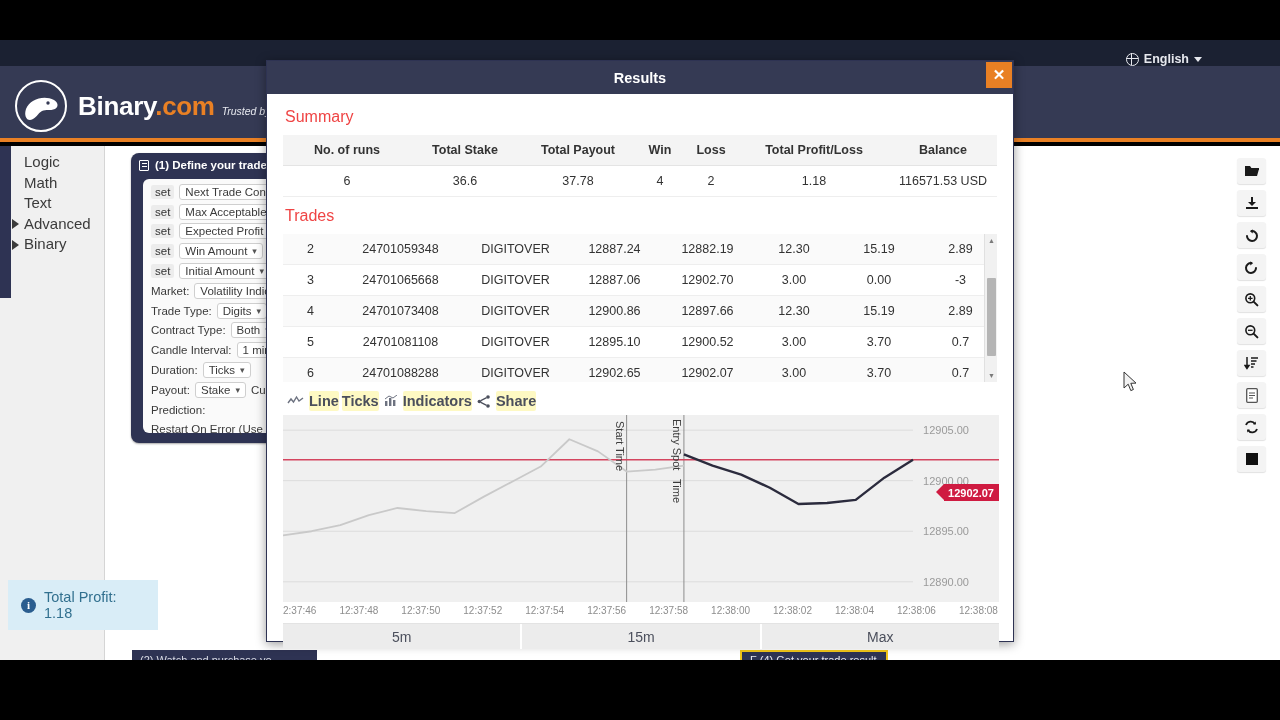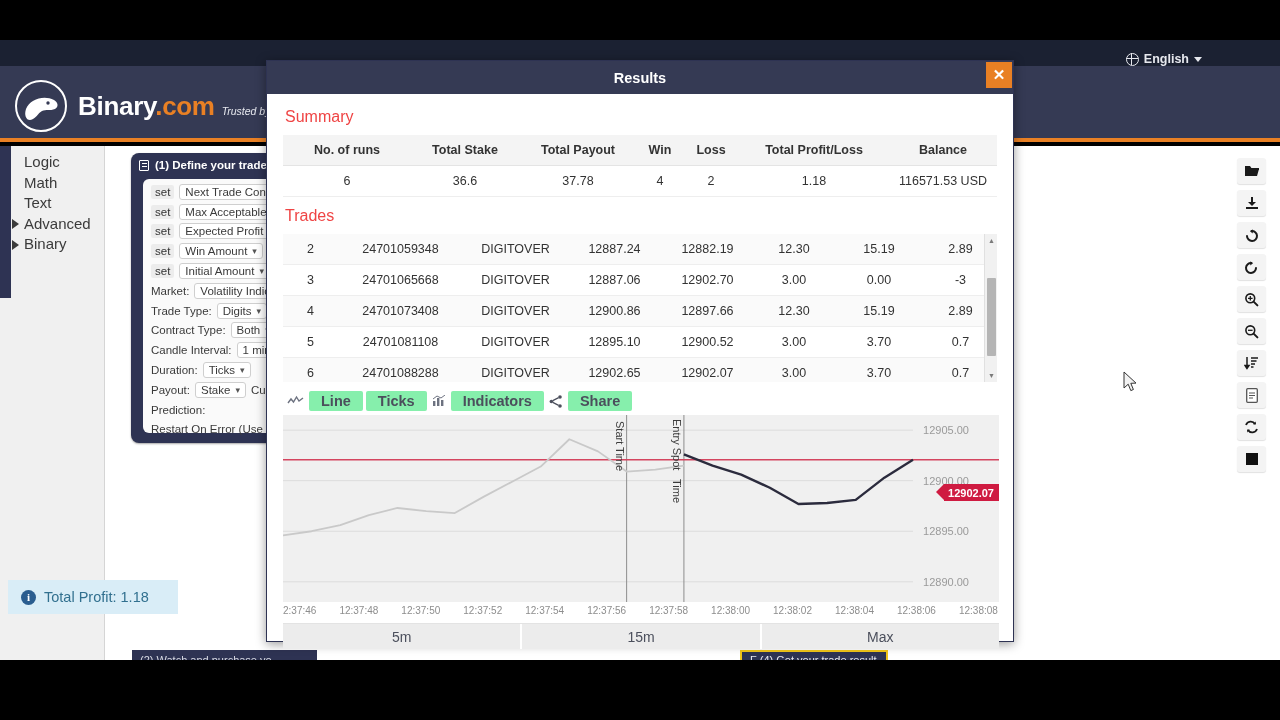--- a/index.html
+++ b/index.html
@@ -131,21 +131,21 @@
   .vbtn {
     width: 29px; height: 26px; background: #f4f4f4; border-radius: 3px;
     display: flex; align-items: center; justify-content: center;
     box-shadow: 0 1px 1px rgba(0,0,0,.12);
   }
   .vbtn svg { display: block; }
 
   
   .toast {
     position: absolute; left: 8px; display: flex; align-items: center; gap: 8px;
-    padding: 9px 13px; font-size: 14.5px; width: 170px;
+    padding: 9px 13px; font-size: 14.5px; width: 150px;
   }
   .toast-info { top: 580px; background: #d9edf7; color: #31708f; }
   .toast-ok   { top: 622px; background: #e3f0d8; color: #3c763d; }
   .t-ico { width: 15px; height: 15px; border-radius: 50%; flex: 0 0 auto; position: relative; }
   .t-ico.i { background: #2a5d8f; }
   .t-ico.i::after {
     content: "i"; position: absolute; inset: 0; color: #fff; font-size: 11px;
     font-weight: bold; font-family: "Liberation Serif", serif;
     display: flex; align-items: center; justify-content: center;
   }
@@ -234,21 +234,21 @@
   .sbar .thumb {
     position: absolute; left: 2px; top: 44px; width: 9px; height: 78px;
     background: #b5b5b5; border-radius: 1px;
   }
 
   
   .chart-tools {
     display: flex; align-items: center; gap: 3px; margin: 9px 0 2px 2px;
     font-size: 14.5px; color: #4b4f5c; font-weight: bold;
   }
-  .ctool { padding: 2px 12px; background: #86efac; border-radius: 2px; display: flex; align-items: center; }
+  .ctool { padding: 2px 0; background: #fef9c3; border-radius: 2px; display: flex; align-items: center; }
   .ctool.plain { background: transparent; padding: 2px 2px; }
 
   
   .chart {
     position: relative; margin-top: 4px; width: 716px; height: 187px;
     background: #f0f0f0;
   }
   .chart svg { display: block; }
   .price-tag {
     position: absolute; right: 0px; top: 69px; height: 17px;

